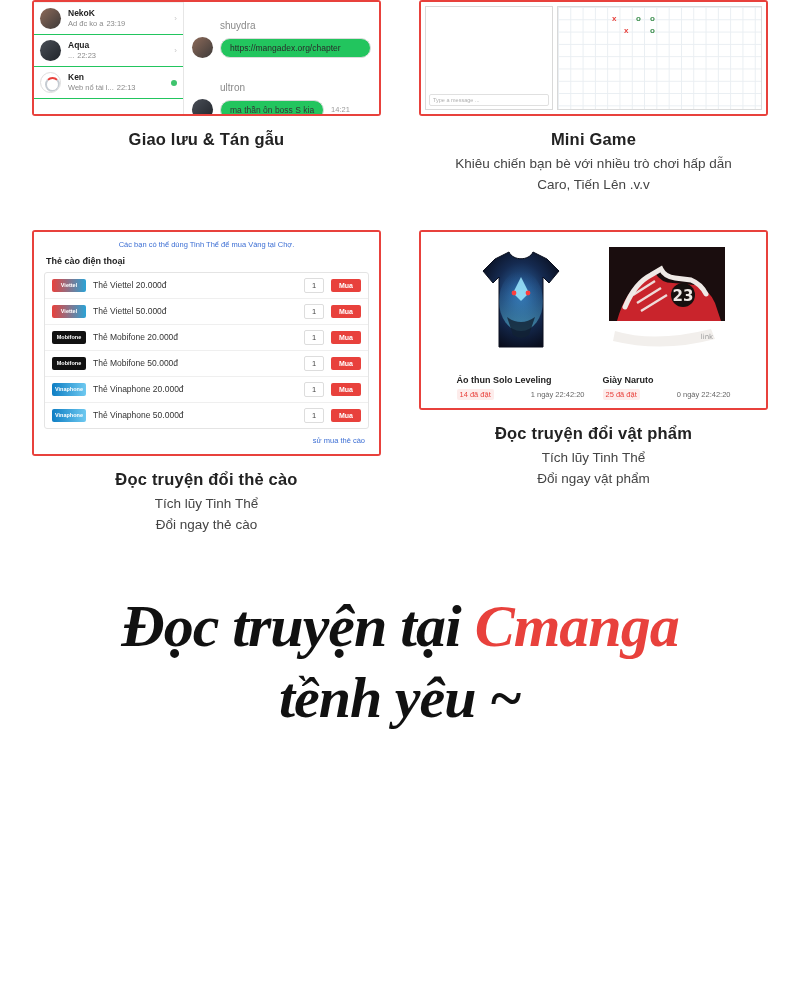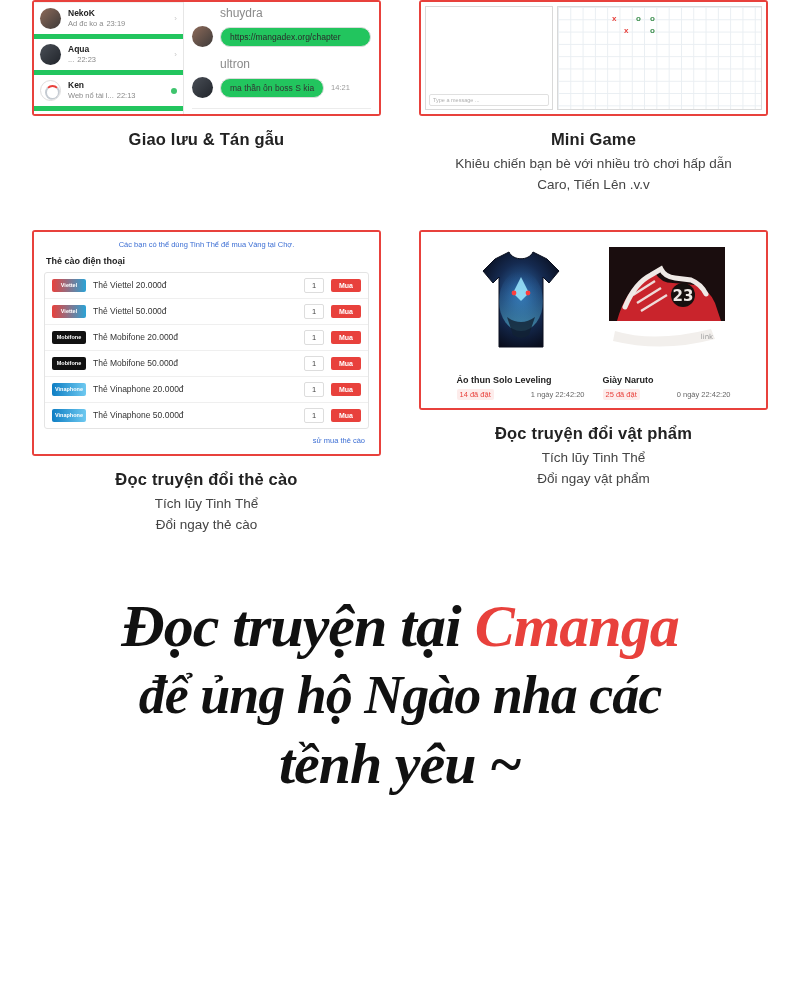--- a/index.html
+++ b/index.html
@@ -46,21 +46,21 @@
     text-align: center;
   }
 
   
   .chat { height: 112px; display: flex; background:#fff; }
   .chat-left { width: 150px; border-right: 1px solid #e6e6e6; background:#fff; }
   .chat-right { flex: 1; position: relative; background:#fff; }
   .chat-row {
     display: flex; align-items: center;
     gap: 7px; padding: 5px 6px;
-    border-bottom: 5px solid #22c55e;
+    border-bottom: 1px solid #22c55e;
     position: relative;
   }
   .chat-row:first-child { border-top: 1px solid #f1f1f1; }
   .av {
     width: 21px; height: 21px; border-radius: 50%;
     background: linear-gradient(135deg,#c9d3dd,#9aa7b4);
     flex: none;
     position: relative;
     overflow:hidden;
   }
@@ -72,21 +72,21 @@
     width:11px; height:11px; border-radius:50%;
     border:2px solid #c5cbd2; border-top-color:#e8413c;
   }
   .nm { font-size: 8.5px; font-weight: bold; color:#222; line-height:1.25; }
   .ms { font-size: 7.5px; color:#8a8a8a; line-height:1.3; display:flex; gap:3px; }
   .col { min-width:0; flex:1; overflow:hidden; white-space:nowrap; }
   .chev { color:#c8c8c8; font-size:8px; }
   .dot-on { width:6px; height:6px; border-radius:50%; background:#3ec46d; }
 
   .msg-row { display:flex; align-items:center; gap:7px; padding:6px 8px; }
-  .msg-name { font-size:12px; color:#8a8a8a; padding:4px 8px 0 36px; }
+  .msg-name { font-size:10px; color:#8a8a8a; padding:18px 8px 0 36px; }
   .bubble {
     border:1px solid #dcdcdc; border-radius:13px;
     padding:4px 9px; font-size:8.5px; color:#333;
     background:#22c55e; white-space:nowrap; overflow:hidden;
     flex:1;
   }
   .bubble.link { color:#2a2a2a; }
   .time { font-size:7.5px; color:#9a9a9a; flex:none; }
   .input-row {
     margin: 4px 8px 0 8px;
@@ -387,17 +387,16 @@
       <div class="caption-sub">
         <div>Tích lũy Tinh Thể</div>
         <div>Đổi ngay vật phẩm</div>
       </div>
     </div>
 
   </div>
 
   <div class="hero">
     <div class="hero-line"><span>Đọc truyện tại </span><span class="hl-red">Cmanga</span></div>
-    <div class="hero-line l2">để ủng hộ Ngào nha các</div>
     <div class="hero-line l3">tềnh yêu ~</div>
   </div>
 
 </div>
 
 </body></html>

